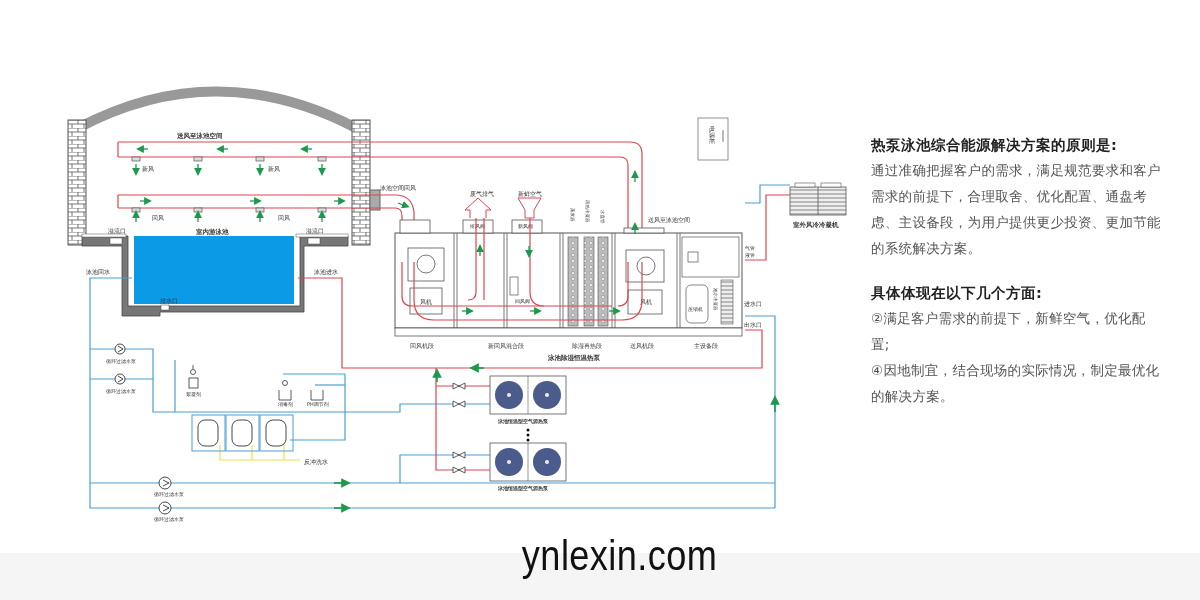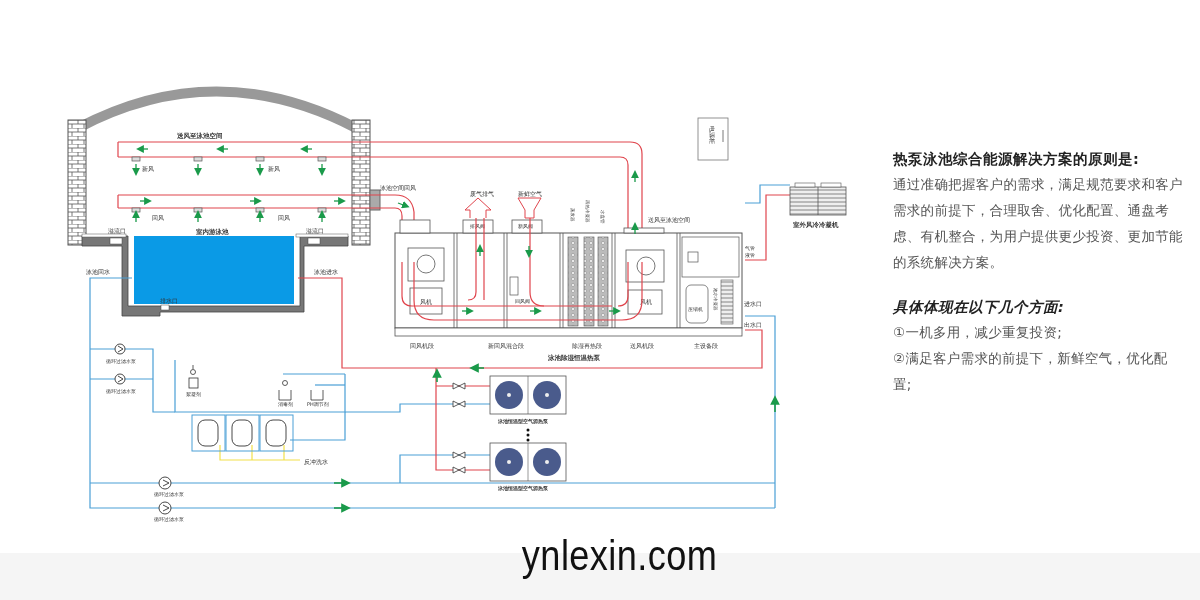--- a/index.html
+++ b/index.html
@@ -1,24 +1,24 @@
 <!DOCTYPE html>
 <html><head>
 <meta charset="utf-8">
 <style>
   html,body{margin:0;padding:0;}
   body{width:1200px;height:600px;background:#ffffff;position:relative;overflow:hidden;font-family:"DejaVu Sans",sans-serif;}
   #diagram{position:absolute;left:0;top:0;width:860px;height:540px;}
   #diagram text{font-family:"DejaVu Sans",sans-serif;fill:#333;}
   .lbl{font-size:6px;}
   .lbl-b{font-size:6.5px;font-weight:bold;}
-  .panel{position:absolute;left:893px;top:133px;width:290px;color:#555;font-size:13.5px;line-height:26px;letter-spacing:0.3px;margin-top:14px;}
+  .panel{position:absolute;left:871px;top:133px;width:290px;color:#555;font-size:13.5px;line-height:26px;letter-spacing:0.3px;}
   .panel h3{margin:0;font-size:14.5px;font-weight:bold;color:#222;line-height:24px;letter-spacing:0.5px;}
   .panel p{margin:0;}
-  .panel .sec2{margin-top:20px;font-style:italic;}
+  .panel .sec2{margin-top:20px;}
   .footer{position:absolute;left:0;top:553px;width:1200px;height:47px;background:#f5f5f5;}
   .site{position:absolute;left:0;width:1200px;top:532px;text-align:center;font-family:"Liberation Sans",sans-serif;font-size:42px;color:#111;letter-spacing:0.5px;transform:scaleX(0.86);transform-origin:740px 0;}
 </style>
 </head>
 <body>
 
 <svg id="diagram" viewBox="0 0 860 540" xmlns="http://www.w3.org/2000/svg">
   <defs>
     <pattern id="brick" width="12" height="8" patternUnits="userSpaceOnUse">
       <rect width="12" height="8" fill="#fff"></rect>
@@ -324,20 +324,20 @@
   <g stroke="#333" stroke-width="0.8" fill="#fff">
     <path d="M453 383 L465 389 L465 383 L453 389 Z"></path>
     <path d="M453 401 L465 407 L465 401 L453 407 Z"></path>
     <path d="M453 452 L465 458 L465 452 L453 458 Z"></path>
     <path d="M453 467 L465 473 L465 467 L453 473 Z"></path>
   </g>
 </svg>
 
 <div class="panel">
   <h3>热泵泳池综合能源解决方案的原则是:</h3>
-  <p>通过准确把握客户的需求，满足规范要求和客户需求的前提下，合理取舍、优化配置、通盘考虑、有机整合，为用户提供更少投资、更加节能的系统解决方案。</p>
+  <p>通过准确把握客户的需求，满足规范要求和客户需求的前提下，合理取舍、优化配置、通盘考虑、主设备段，为用户提供更少投资、更加节能的系统解决方案。</p>
   <h3 class="sec2">具体体现在以下几个方面:</h3>
-  <p>①一机多用，减少重复投资;</p>
   <p>②满足客户需求的前提下，新鲜空气，优化配置;</p>
+  <p>④因地制宜，结合现场的实际情况，制定最优化的解决方案。</p>
 </div>
 
 <div class="footer"></div>
 <div class="site">ynlexin.com</div>
 
 </body></html>

